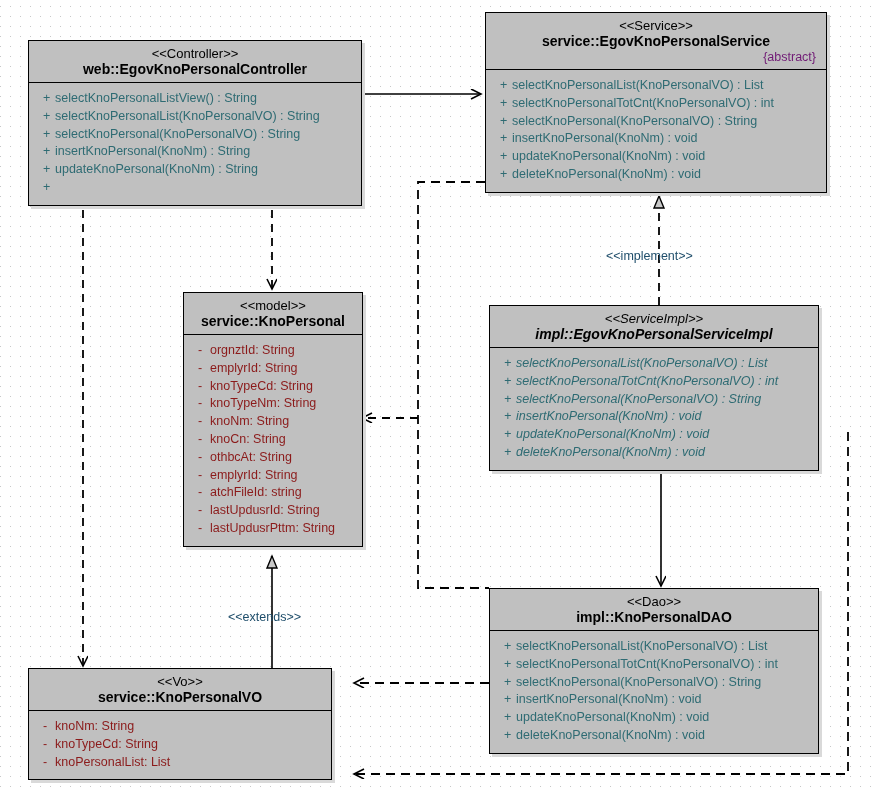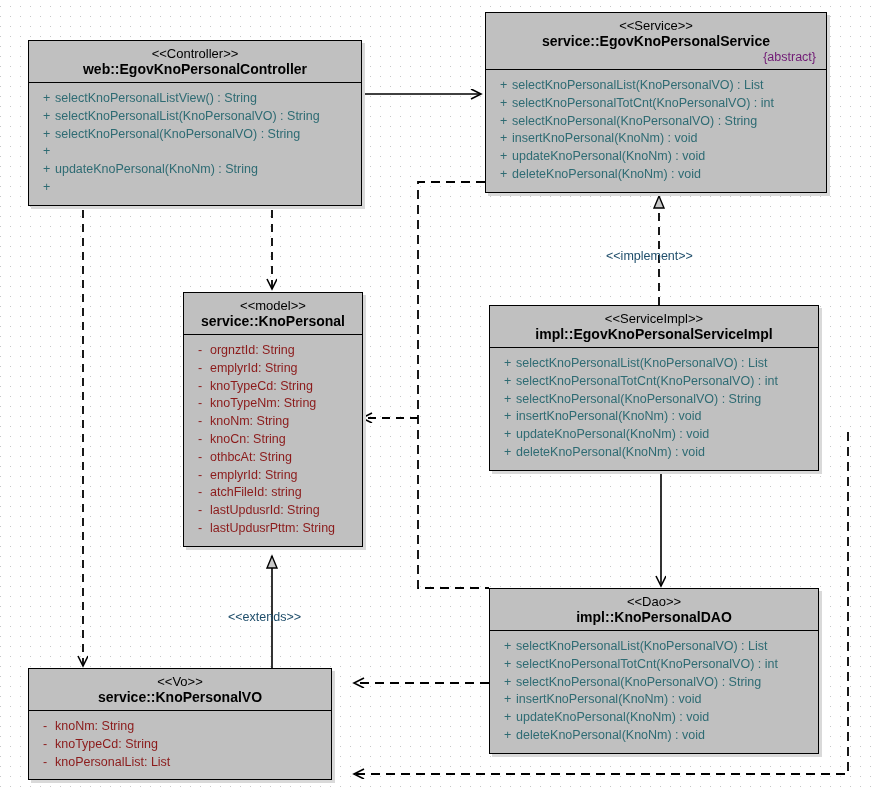--- a/index.html
+++ b/index.html
@@ -146,20 +146,21 @@
       <div class="member op">
         <span class="vis">+</span>
         <span>selectKnoPersonalList(KnoPersonalVO) : String</span>
       </div>
       <div class="member op">
         <span class="vis">+</span>
         <span>selectKnoPersonal(KnoPersonalVO) : String</span>
       </div>
       <div class="member op">
         <span class="vis">+</span>
+        <span>insertKnoPersonal(KnoNm) : String</span>
       </div>
       <div class="member op">
         <span class="vis">+</span>
         <span>updateKnoPersonal(KnoNm) : String</span>
       </div>
       <div class="member op">
         <span class="vis">+</span>
       </div>
     </div>
   </div>
@@ -244,21 +245,21 @@
         <span class="vis">-</span>
         <span>lastUpdusrId:  String</span>
       </div>
       <div class="member attr">
         <span class="vis">-</span>
         <span>lastUpdusrPttm:  String</span>
       </div>
     </div>
   </div>
 
-  <div class="uml" style="left:489px;top:305px;width:330px;">
+  <div class="uml" style="left:489px;top:305px;width:330px;font-style:italic;">
     <div class="uml-head">
       <div class="stereo">&lt;&lt;ServiceImpl&gt;&gt;</div>
       <div class="cname">impl::EgovKnoPersonalServiceImpl</div>
     </div>
     <div class="uml-body">
       <div class="member op">
         <span class="vis">+</span>
         <span>selectKnoPersonalList(KnoPersonalVO) : List</span>
       </div>
       <div class="member op">

